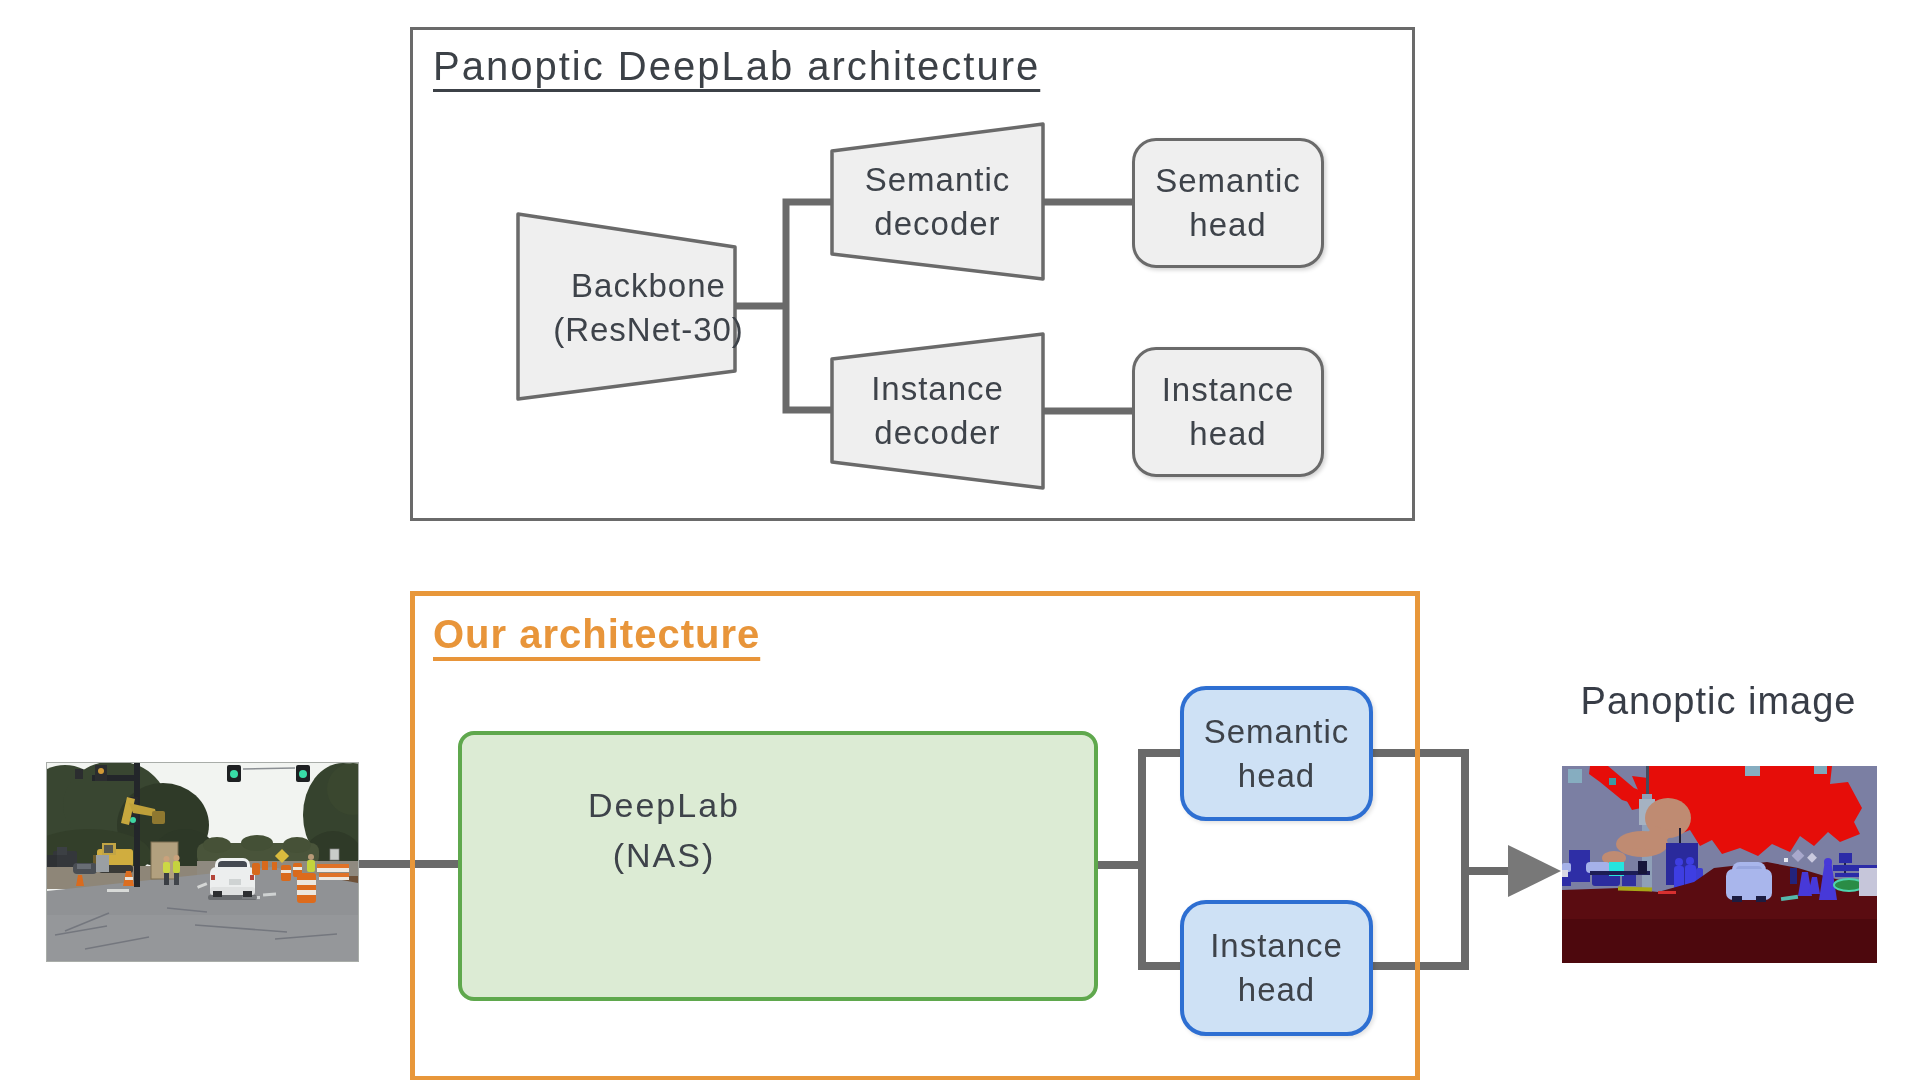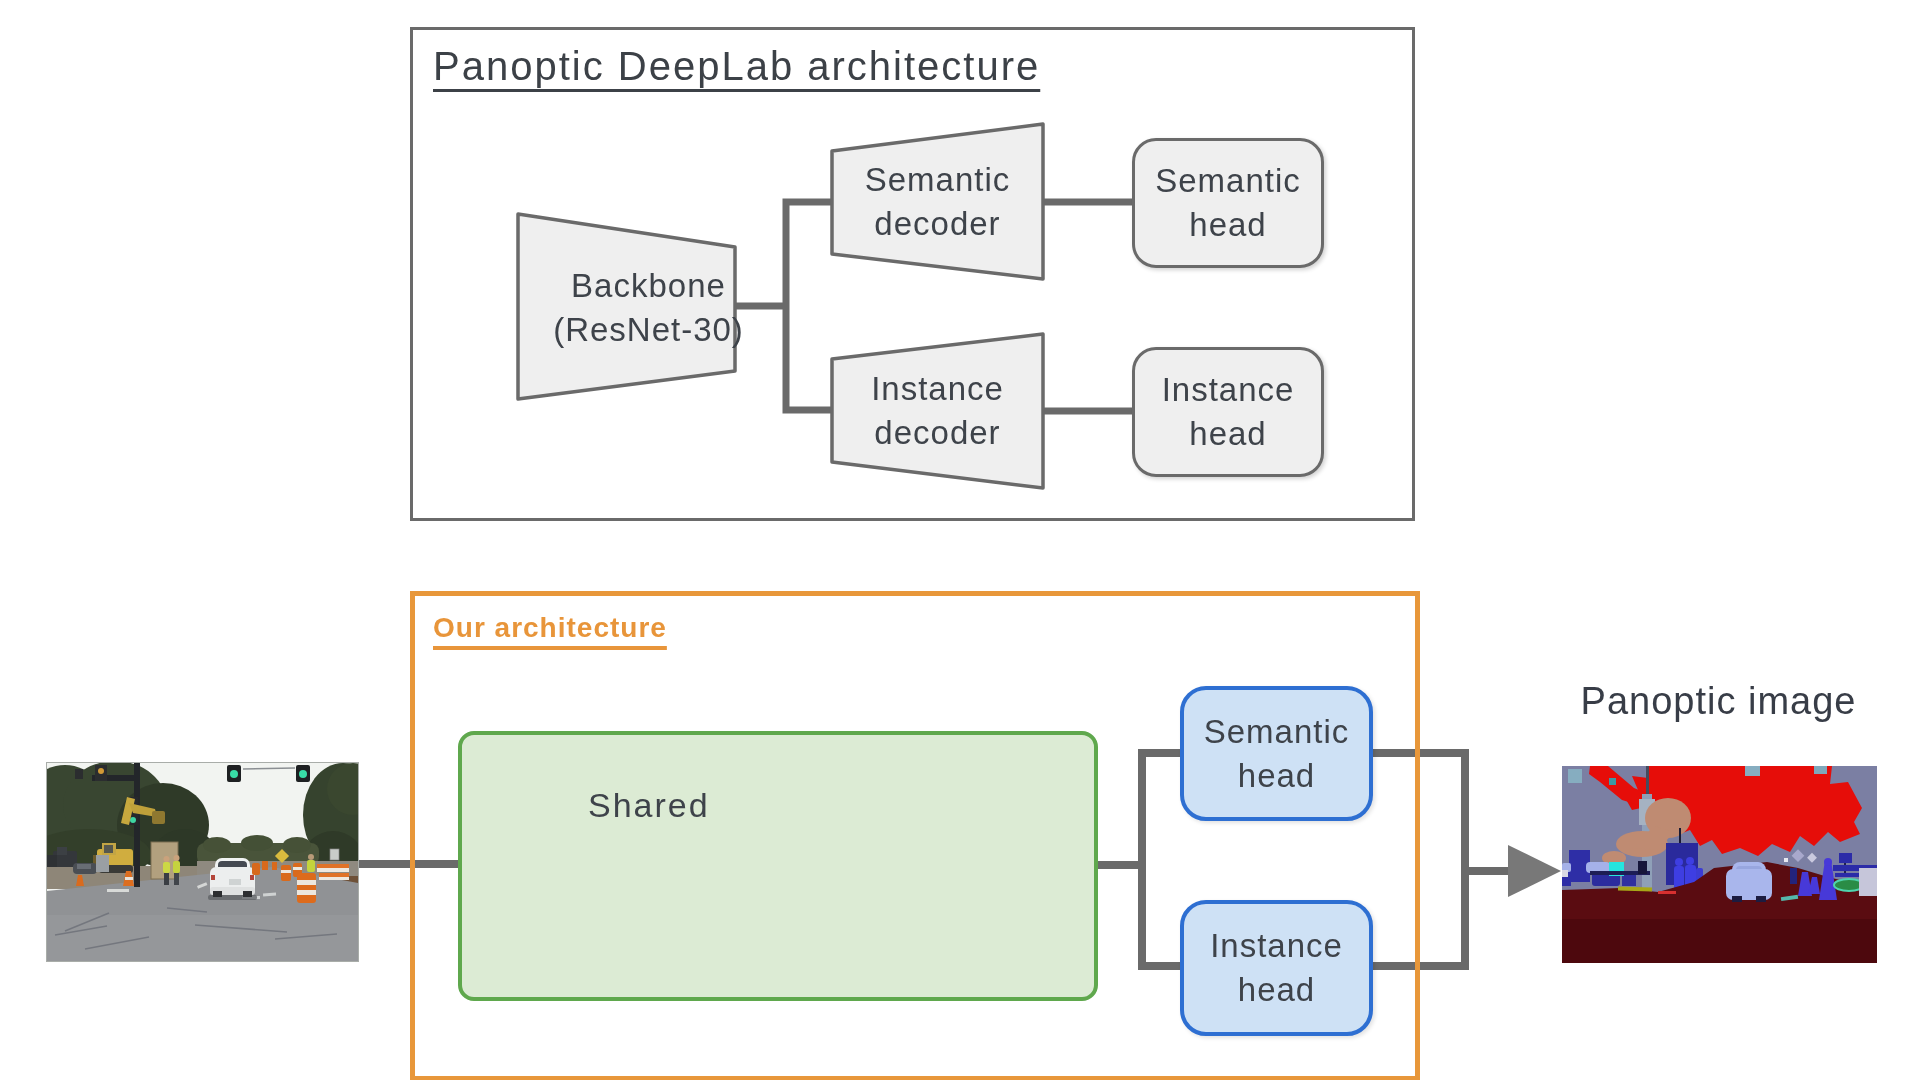--- a/index.html
+++ b/index.html
@@ -14,21 +14,21 @@
              text-decoration:underline;text-underline-offset:9px;text-decoration-thickness:3px;z-index:2;}
   .node-text{position:absolute;display:flex;flex-direction:column;align-items:center;justify-content:center;
              font-size:33px;line-height:1.32;letter-spacing:1px;color:#3e434a;text-align:center;z-index:2;}
   .gray-head{position:absolute;width:192px;height:130px;background:#efefef;border:3px solid #6a6a6a;
              border-radius:24px;box-sizing:border-box;display:flex;flex-direction:column;align-items:center;
              justify-content:center;font-size:33px;line-height:1.32;letter-spacing:1px;z-index:2;
              box-shadow:2px 2px 4px rgba(0,0,0,0.18);}
   
   #our-box{position:absolute;left:410px;top:575px;width:1010px;height:490px;border:5px solid #E8973A;
            box-sizing:border-box;z-index:4;pointer-events:none;background:transparent;}
-  #our-title{position:absolute;left:433px;top:596px;font-size:28px;font-weight:bold;letter-spacing:1px;
+  #our-title{position:absolute;left:433px;top:596px;font-size:40px;font-weight:bold;letter-spacing:1px;
              color:#E8953A;text-decoration:underline;text-underline-offset:9px;text-decoration-thickness:4px;z-index:5;}
   #shared-box{position:absolute;left:458px;top:715px;width:640px;height:270px;background:#DCEBD4;
               border:4px solid #5FA84D;border-radius:16px;box-sizing:border-box;z-index:2;}
   #shared-text{position:absolute;left:588px;top:764px;font-size:34px;line-height:50px;letter-spacing:2px;
                color:#3e434a;z-index:3;display:inline-block;}
   #shared-text .l3{text-align:center;}
   .blue-head{position:absolute;width:193px;height:135px;background:#CEE1F5;border:4px solid #2E6FD2;
              border-radius:26px;box-sizing:border-box;display:flex;flex-direction:column;align-items:center;
              justify-content:center;font-size:33px;line-height:1.32;letter-spacing:1px;z-index:3;
              box-shadow:2px 2px 4px rgba(0,0,0,0.12);}
@@ -89,21 +89,22 @@
   <div class="gray-head" style="left:1132px;top:331px;">
     <span>Instance</span>
     <span>head</span>
   </div>
 
   <div id="our-box"></div>
   <div id="our-title">Our architecture</div>
 
   <div id="shared-box"></div>
   <div id="shared-text">
-    <div class="l1">Shared</div>
+    <div class="l1">DeepLab</div>
+    <div class="l3">(NAS)</div>
   </div>
 
   <div class="blue-head" style="left:1180px;top:670px;">
     <span>Semantic</span>
     <span>head</span>
   </div>
   <div class="blue-head" style="left:1180px;top:884px;height:136px;">
     <span>Instance</span>
     <span>head</span>
   </div>

